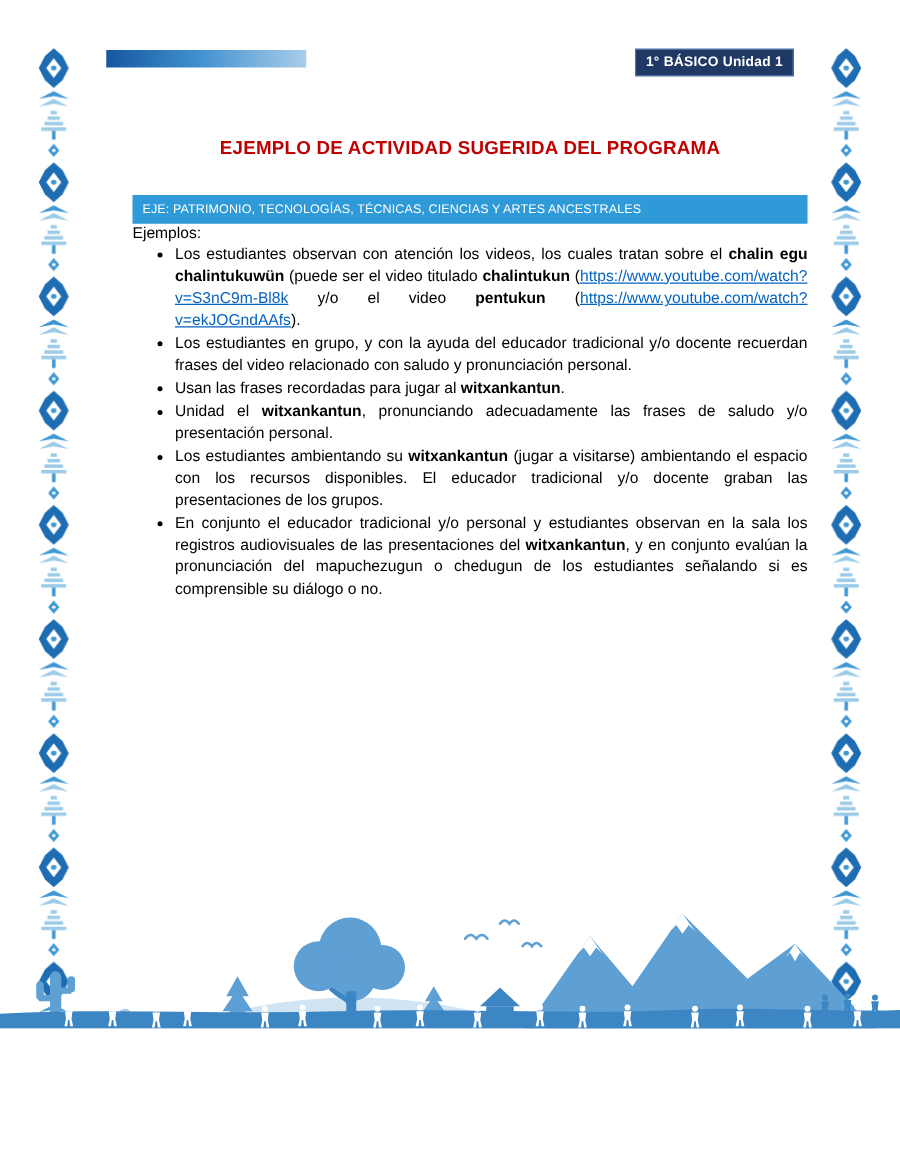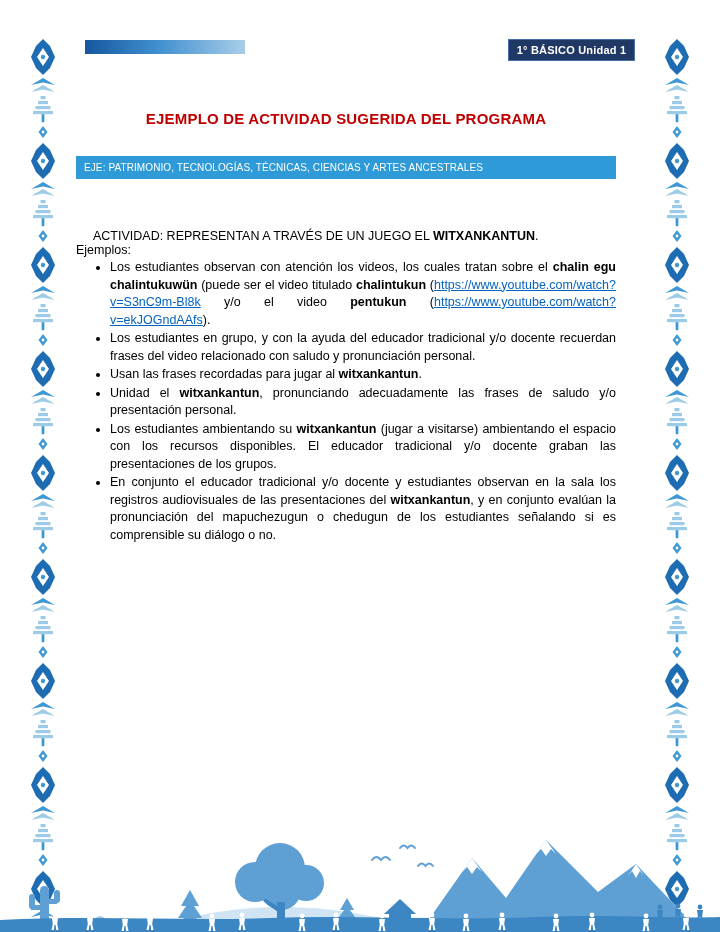--- a/index.html
+++ b/index.html
@@ -1,37 +1,37 @@
 <!DOCTYPE html>
 <html lang="es" style="--title-red: #C00000; --banner-blue: #2E9AD8; --badge-navy: #1F3864; --link-blue: #0563C1; --ornament-dark: #1E6DB3; --ornament-mid: #3F97D3; --ornament-light: #9CCBE8; --footer-dark: #3C86C4; --footer-mid: #5E9FD4; --footer-light: #A9CDE9;"><head>
 <meta charset="utf-8">
 <style>
   *{margin:0;padding:0;box-sizing:border-box}
   html,body{background:#ffffff}
   body{font-family:"Liberation Sans",sans-serif;color:#000}
-  .page{position:relative;width:720px;height:932px;margin:0 auto;background:#fff;overflow:hidden}
+  .page{position:relative;width:720px;height:823px;margin:0 auto;background:#fff;overflow:hidden}
 
   
   .orn{position:absolute;top:36px;bottom:0;width:30px;z-index:1}
   .orn.left{left:28px}
   .orn.right{left:662px}
   .orn svg{width:100%;height:100%;display:block}
 
   
   .top-strip{position:absolute;left:85px;top:40px;width:160px;height:14px;z-index:2;
     background:linear-gradient(90deg,#16579f,#3f8fcf 45%,#a9cde9)}
 
   
   .badge{position:absolute;left:508px;top:39px;width:127px;height:22px;z-index:3;
     background:var(--badge-navy,#1F3864);color:#fff;font-size:11px;font-weight:bold;
     display:flex;align-items:center;justify-content:center;letter-spacing:.2px;
     border:1px solid #4a6ea9}
 
   
-  .content{position:absolute;left:76px;top:110px;width:540px;z-index:2}
+  .content{position:absolute;left:106px;top:110px;width:540px;z-index:2}
   h1.title{font-size:15px;font-weight:bold;color:var(--title-red,#C00000);text-align:center;letter-spacing:.2px}
   .eje{margin-top:29px;height:23px;line-height:23px;padding-left:8px;
     background:var(--banner-blue,#2E9AD8);color:#fff;font-weight:normal;font-size:10px;letter-spacing:.1px}
   .activity{margin-top:50px;padding-left:17px;font-size:12.5px}
   .examples{font-size:12.5px}
   ul.bullets{margin-top:2px;padding-left:34px;font-size:12.5px;line-height:1.4;text-align:justify}
   ul.bullets li{margin-bottom:1px}
   a.doc-link{color:var(--link-blue,#0563C1);text-decoration:underline;cursor:pointer}
 
   
@@ -97,29 +97,28 @@
     </svg>
   </div>
 
   <div class="top-strip"></div>
 
   <div class="badge">1° BÁSICO Unidad 1</div>
 
   <div class="content">
     <h1 class="title">EJEMPLO DE ACTIVIDAD SUGERIDA DEL PROGRAMA</h1>
     <div class="eje">EJE: PATRIMONIO, TECNOLOGÍAS, TÉCNICAS, CIENCIAS Y ARTES ANCESTRALES</div>
-    <p class="activity"><span>ACTIVIDAD: REPRESENTAN A TRAVÉS DE UN JUEGO EL </span><b>WITXANKANTUN</b><span>.</span></p>
     <p class="examples">Ejemplos:</p>
     <ul class="bullets">
         <li><span>Los estudiantes observan con atención los videos, los cuales tratan sobre el </span><b>chalin egu chalintukuwün</b><span> (puede ser el video titulado </span><b>chalintukun</b><span> (</span><a href="#" class="doc-link">https://www.youtube.com/watch?v=S3nC9m-Bl8k</a><span> y/o el video </span><b>pentukun</b><span> (</span><a href="#" class="doc-link">https://www.youtube.com/watch?v=ekJOGndAAfs</a><span>).</span></li>
         <li><span>Los estudiantes en grupo, y con la ayuda del educador tradicional y/o docente recuerdan frases del video relacionado con saludo y pronunciación personal.</span></li>
         <li><span>Usan las frases recordadas para jugar al </span><b>witxankantun</b><span>.</span></li>
         <li><span>Unidad el </span><b>witxankantun</b><span>, pronunciando adecuadamente las frases de saludo y/o presentación personal.</span></li>
         <li><span>Los estudiantes ambientando su </span><b>witxankantun</b><span> (jugar a visitarse) ambientando el espacio con los recursos disponibles. El educador tradicional y/o docente graban las presentaciones de los grupos.</span></li>
-        <li><span>En conjunto el educador tradicional y/o docente y estudiantes observan en la sala los registros audiovisuales de las presentaciones del </span><b>witxankantun</b><span>, y en conjunto evalúan la pronunciación del mapuchezugun o chedugun de los estudiantes señalando si es comprensible su diálogo o no.</span></li>
+        <li><span>En conjunto el educador tradicional y/o personal y estudiantes observan en la sala los registros audiovisuales de las presentaciones del </span><b>witxankantun</b><span>, y en conjunto evalúan la pronunciación del mapuchezugun o chedugun de los estudiantes señalando si es comprensible su diálogo o no.</span></li>
       </ul>
   </div>
 
   <div class="footer-art">
     <svg viewBox="0 0 720 112" preserveAspectRatio="none">
       <defs>
         <g id="prs">
           <circle cx="0" cy="-9" r="2.4"></circle>
           <path d="M-3 -6 L3 -6 L2.2 0 L3.5 6 L1.2 6 L0.6 1 L-0.6 1 L-1.2 6 L-3.5 6 L-2.2 0 Z"></path>
         </g>

